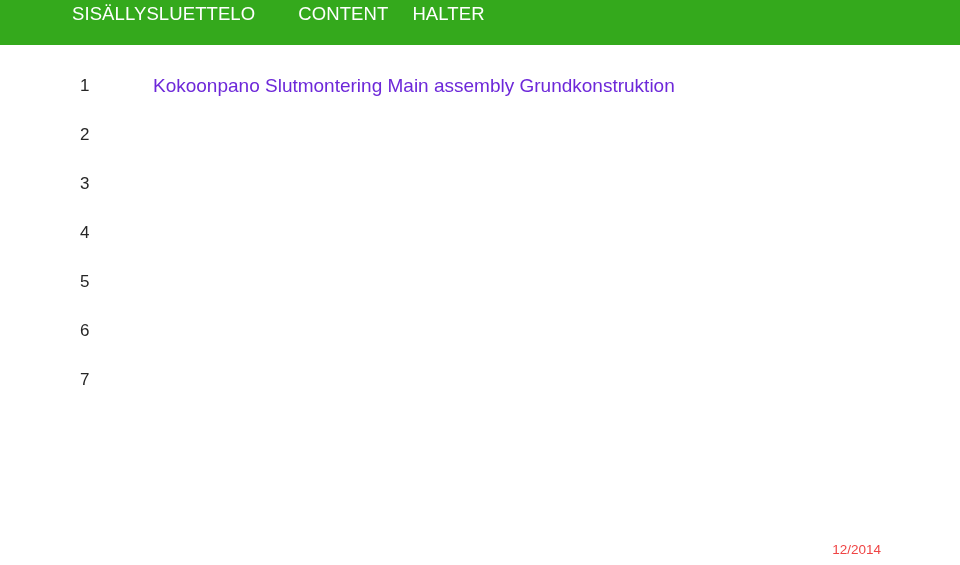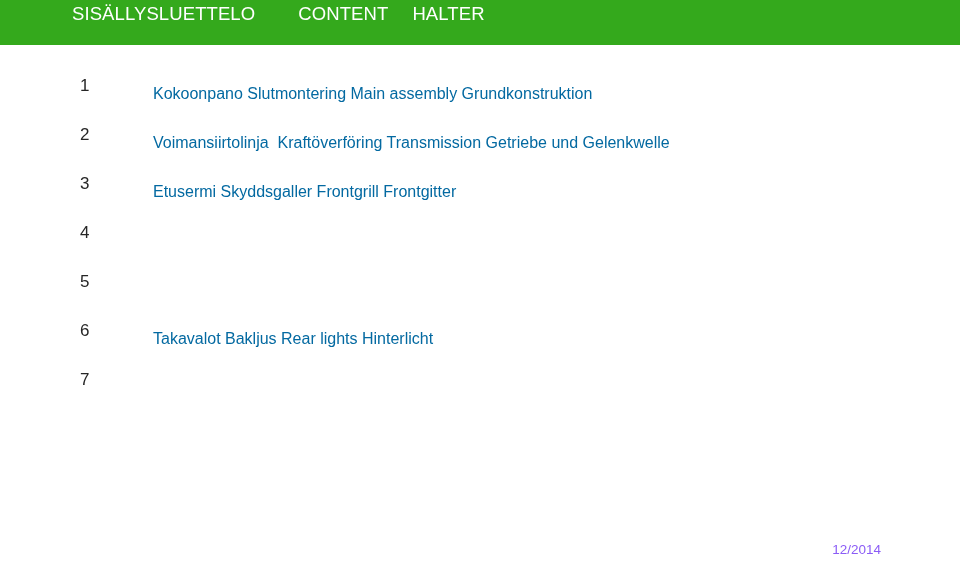--- a/index.html
+++ b/index.html
@@ -66,33 +66,32 @@
     text-align: left;
     color: #262626;
     font-size: 17px;
     line-height: 22px;
   }
   .toc-label {
     position: absolute;
     left: 153px;
     top: 5px;
     right: 20px;
-    color: #0369a1;
-    font-size: 16px;
+    color: #6d28d9;
+    font-size: 19px;
     line-height: 22px;
     white-space: pre;
-    margin-top: 8px;
   }
 
   
   #footer-date {
     position: absolute;
     right: 79px;
     bottom: 6px;
-    color: #8b5cf6;
+    color: #ef4444;
     font-size: 13.5px;
     line-height: 18px;
     white-space: nowrap;
   }
 </style>
 </head>
 <body>
 
 <div id="header-bar">
   <div id="header-titles">
@@ -107,39 +106,36 @@
 
 <div id="toc-list">
 
   <div class="toc-row">
     <span class="toc-number">1</span>
     <span class="toc-label">Kokoonpano Slutmontering Main assembly Grundkonstruktion</span>
   </div>
 
   <div class="toc-row">
     <span class="toc-number">2</span>
-    <span class="toc-label">Voimansiirtolinja  Kraftöverföring Transmission Getriebe und Gelenkwelle</span>
   </div>
 
   <div class="toc-row">
     <span class="toc-number">3</span>
-    <span class="toc-label">Etusermi Skyddsgaller Frontgrill Frontgitter</span>
   </div>
 
   <div class="toc-row">
     <span class="toc-number">4</span>
   </div>
 
   <div class="toc-row">
     <span class="toc-number">5</span>
   </div>
 
   <div class="toc-row">
     <span class="toc-number">6</span>
-    <span class="toc-label">Takavalot Bakljus Rear lights Hinterlicht</span>
   </div>
 
   <div class="toc-row">
     <span class="toc-number">7</span>
   </div>
 
 </div>
 
 <div id="footer-date">12/2014</div>
 

